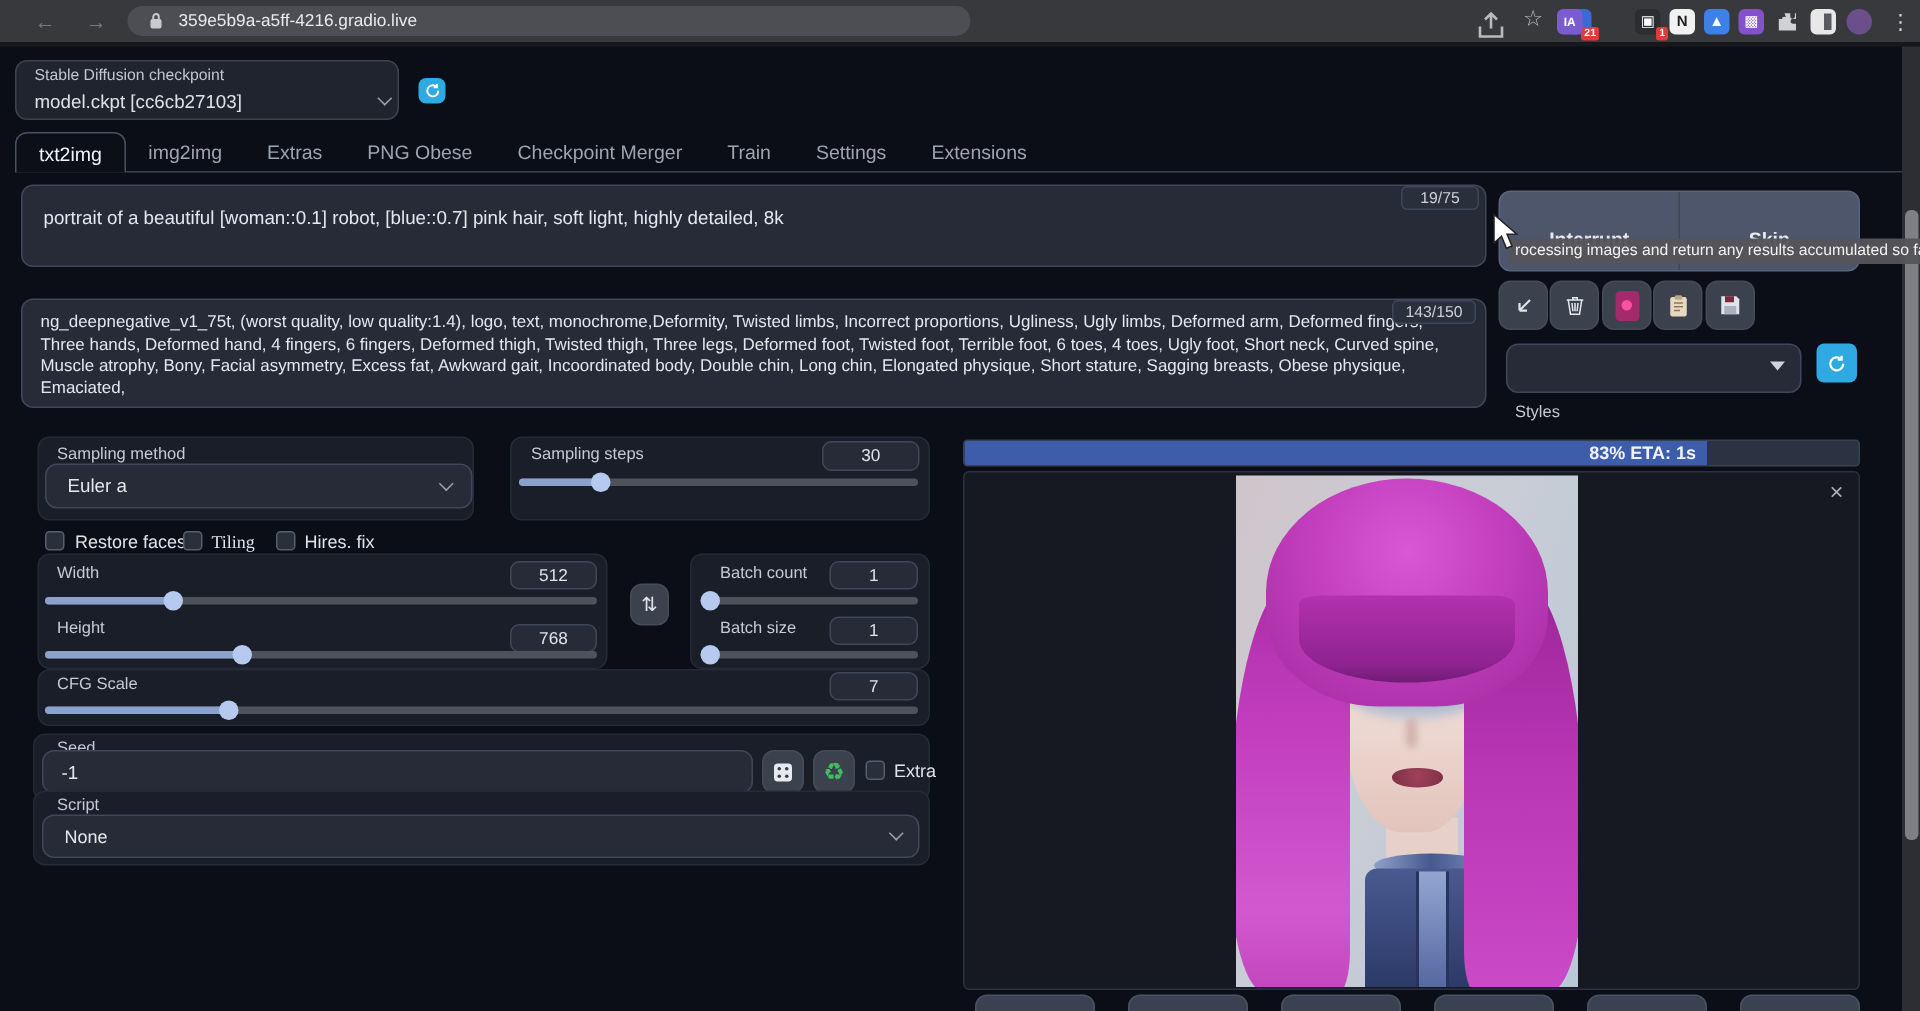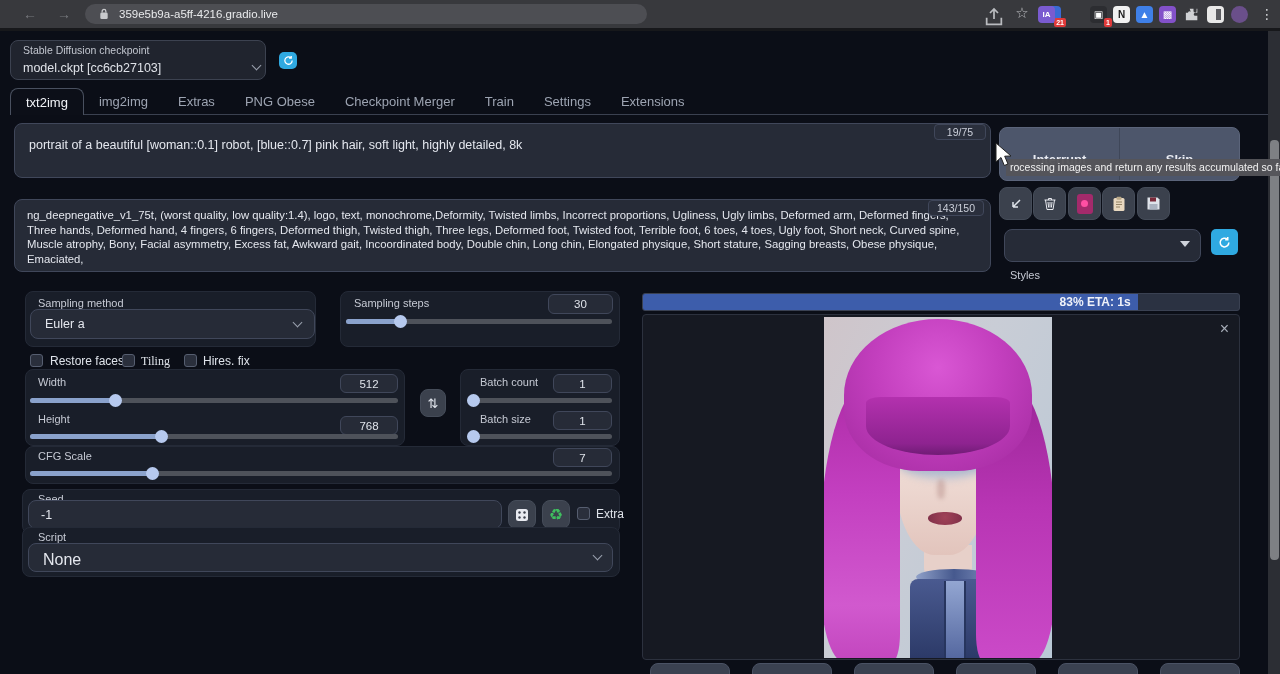--- a/index.html
+++ b/index.html
@@ -273,21 +273,21 @@
       </svg>
   </div>
   <div class="iconbtn" style="left:542px;top:500px;width:28px;height:29px;color:#3fbf5f;font-size:16px;">
       <span>♻</span>
     </div>
   <span class="cb" style="left:577px;top:507px;"></span>
   <span class="cb-lbl" style="left:596px;top:507px;">Extra</span>
 
   <div class="subpanel" style="left:22px;top:527px;width:598px;height:50px;"></div>
   <div class="lbl" style="left:38px;top:531px;">Script</div>
-  <div class="box" style="left:28px;top:543px;width:585px;height:29px;font-size:16px;padding:7px 0 0 14px;">None</div>
+  <div class="box" style="left:28px;top:543px;width:585px;height:29px;font-size:12px;padding:7px 0 0 14px;">None</div>
   <span class="chev" style="left:594px;top:552px;"></span>
 
   <div class="progress">
     <div class="pfill" style="width:83%;">
       <span>83% ETA: 1s</span>
     </div>
   </div>
 
   <div class="gallery">
     <div class="gal-close">×</div>

